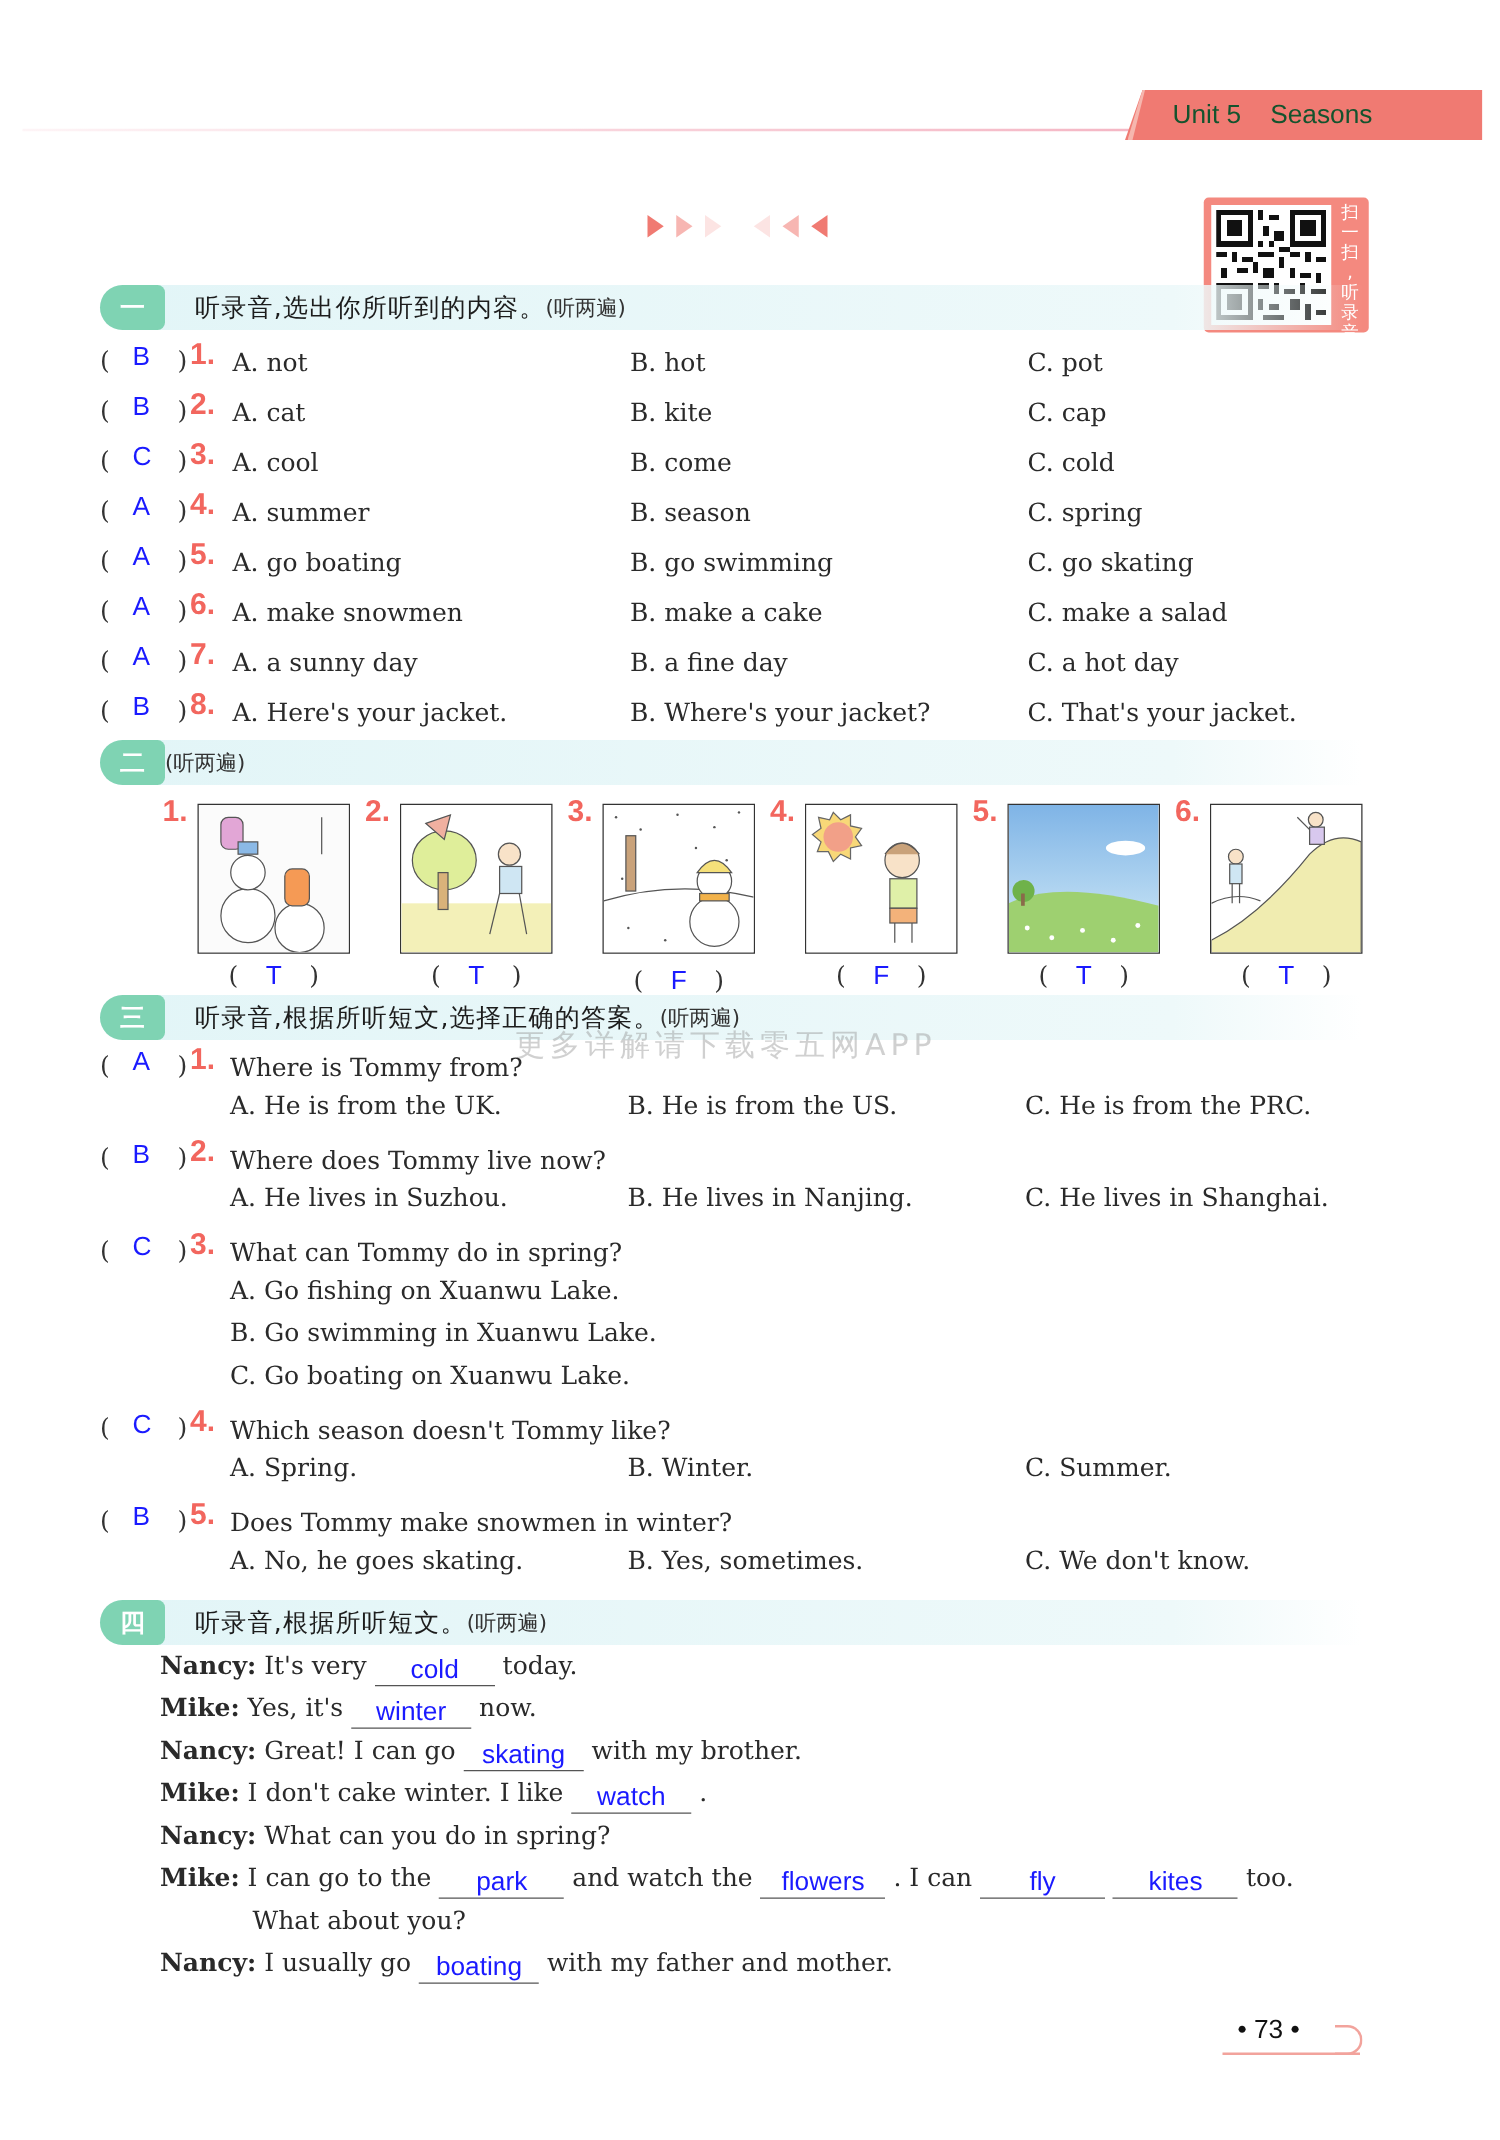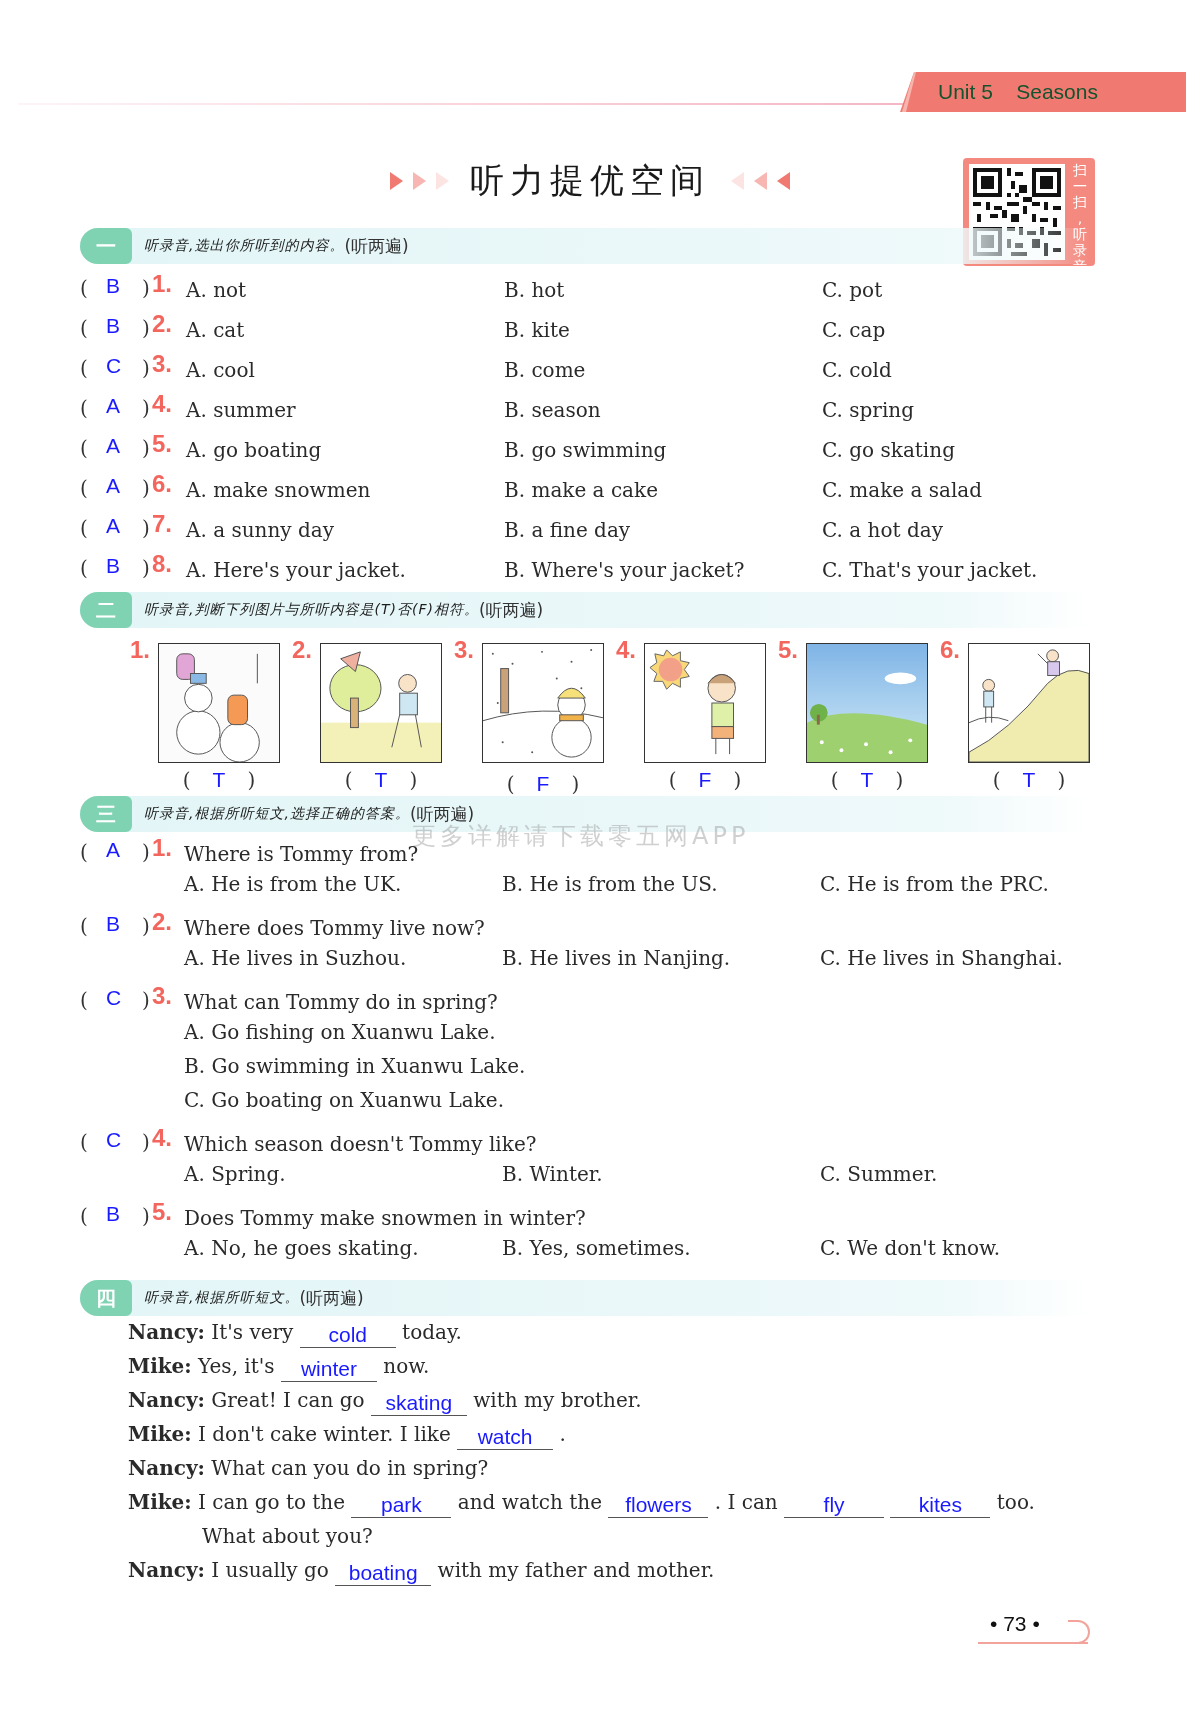--- a/index.html
+++ b/index.html
@@ -31,21 +31,21 @@
   .qr-code { position: absolute; left: 6px; top: 6px; width: 96px; height: 96px; background: #fff; padding: 4px; }
   .qr-code svg { width: 88px; height: 88px; }
   .qr-text { position: absolute; left: 106px; top: 4px; width: 22px; font-family: "DejaVu Sans", sans-serif;
     font-size: 14px; line-height: 16px; color: #fff; text-align: center; }
 
   
   .sec { position: absolute; left: 80px; height: 36px; width: 1010px; display: flex; align-items: center;
     background: linear-gradient(to right, #e2f5f7, #eef9fa 85%, rgba(255,255,255,0)); border-radius: 18px 0 0 18px; }
   .sec-badge { width: 52px; height: 36px; border-radius: 18px 6px 6px 18px; background: #7fd3b3; color: #fff;
     font-family: "DejaVu Sans", sans-serif; font-size: 20px; display: flex; align-items: center; justify-content: center; font-weight: bold; }
-  .sec-title { margin-left: 12px; font-family: "DejaVu Sans", sans-serif; font-size: 14px; color: #1c1c1c; letter-spacing: 1px; font-style: italic; }
+  .sec-title { margin-left: 24px; font-family: "DejaVu Sans", sans-serif; font-size: 20px; color: #1c1c1c; letter-spacing: 1px; }
   .sec-note { font-family: "DejaVu Sans", sans-serif; font-size: 17px; color: #333; }
 
   
   .row { position: absolute; left: 80px; height: 34px; width: 1040px; font-size: 20px; }
   .paren { position: absolute; left: 0; top: 2px; color: #333; }
   .paren-r { position: absolute; left: 62px; top: 2px; color: #333; }
   .ans { position: absolute; left: 26px; top: 0; color: #1a1aff; font-family: "Liberation Sans", sans-serif; font-size: 21px; }
   .num { position: absolute; left: 72px; top: -4px; color: #f2665e; font-family: "Liberation Sans", sans-serif; font-weight: bold; font-size: 24px; }
   .optA { position: absolute; left: 106px; top: 4px; }
   .optB { position: absolute; left: 424px; top: 4px; }
@@ -79,21 +79,20 @@
 <div class="top-rule"></div>
 <div class="unit-band"></div>
 <div class="unit-text">Unit 5    Seasons</div>
 
 <div class="title-wrap">
   <span class="tris">
     <span class="tri r"></span>
       <span class="tri r o2"></span>
       <span class="tri r o3"></span>
   </span>
-  <span class="title">听力提优空间</span>
   <span class="tris">
     <span class="tri l o3"></span>
       <span class="tri l o2"></span>
       <span class="tri l"></span>
   </span>
 </div>
 
 <div class="qr">
   <div class="qr-code">
     <svg viewBox="0 0 21 21" shape-rendering="crispEdges">
@@ -230,21 +229,20 @@
       <span class="paren-r">)</span>
       <span class="num">8.</span>
       <span class="optA">A. Here's your jacket.</span>
       <span class="optB">B. Where's your jacket?</span>
       <span class="optC">C. That's your jacket.</span>
     </div>
   </div>
 
 <div class="sec" style="top:592px;">
   <div class="sec-badge">二</div>
-  <span class="sec-title">听录音,判断下列图片与所听内容是(T)否(F)相符。</span>
   <span class="sec-note">(听两遍)</span>
 </div>
 
 <span class="pic-num" style="left:130px">1.</span>
 <div class="pic" style="left:158px">
   <svg viewBox="0 0 122 120">
       <rect width="122" height="120" fill="#fbfbfb"></rect>
       <circle cx="40" cy="90" r="22" fill="#fff" stroke="#555"></circle>
       <circle cx="40" cy="55" r="14" fill="#fff" stroke="#555"></circle>
       <circle cx="82" cy="100" r="20" fill="#fff" stroke="#555"></circle>

